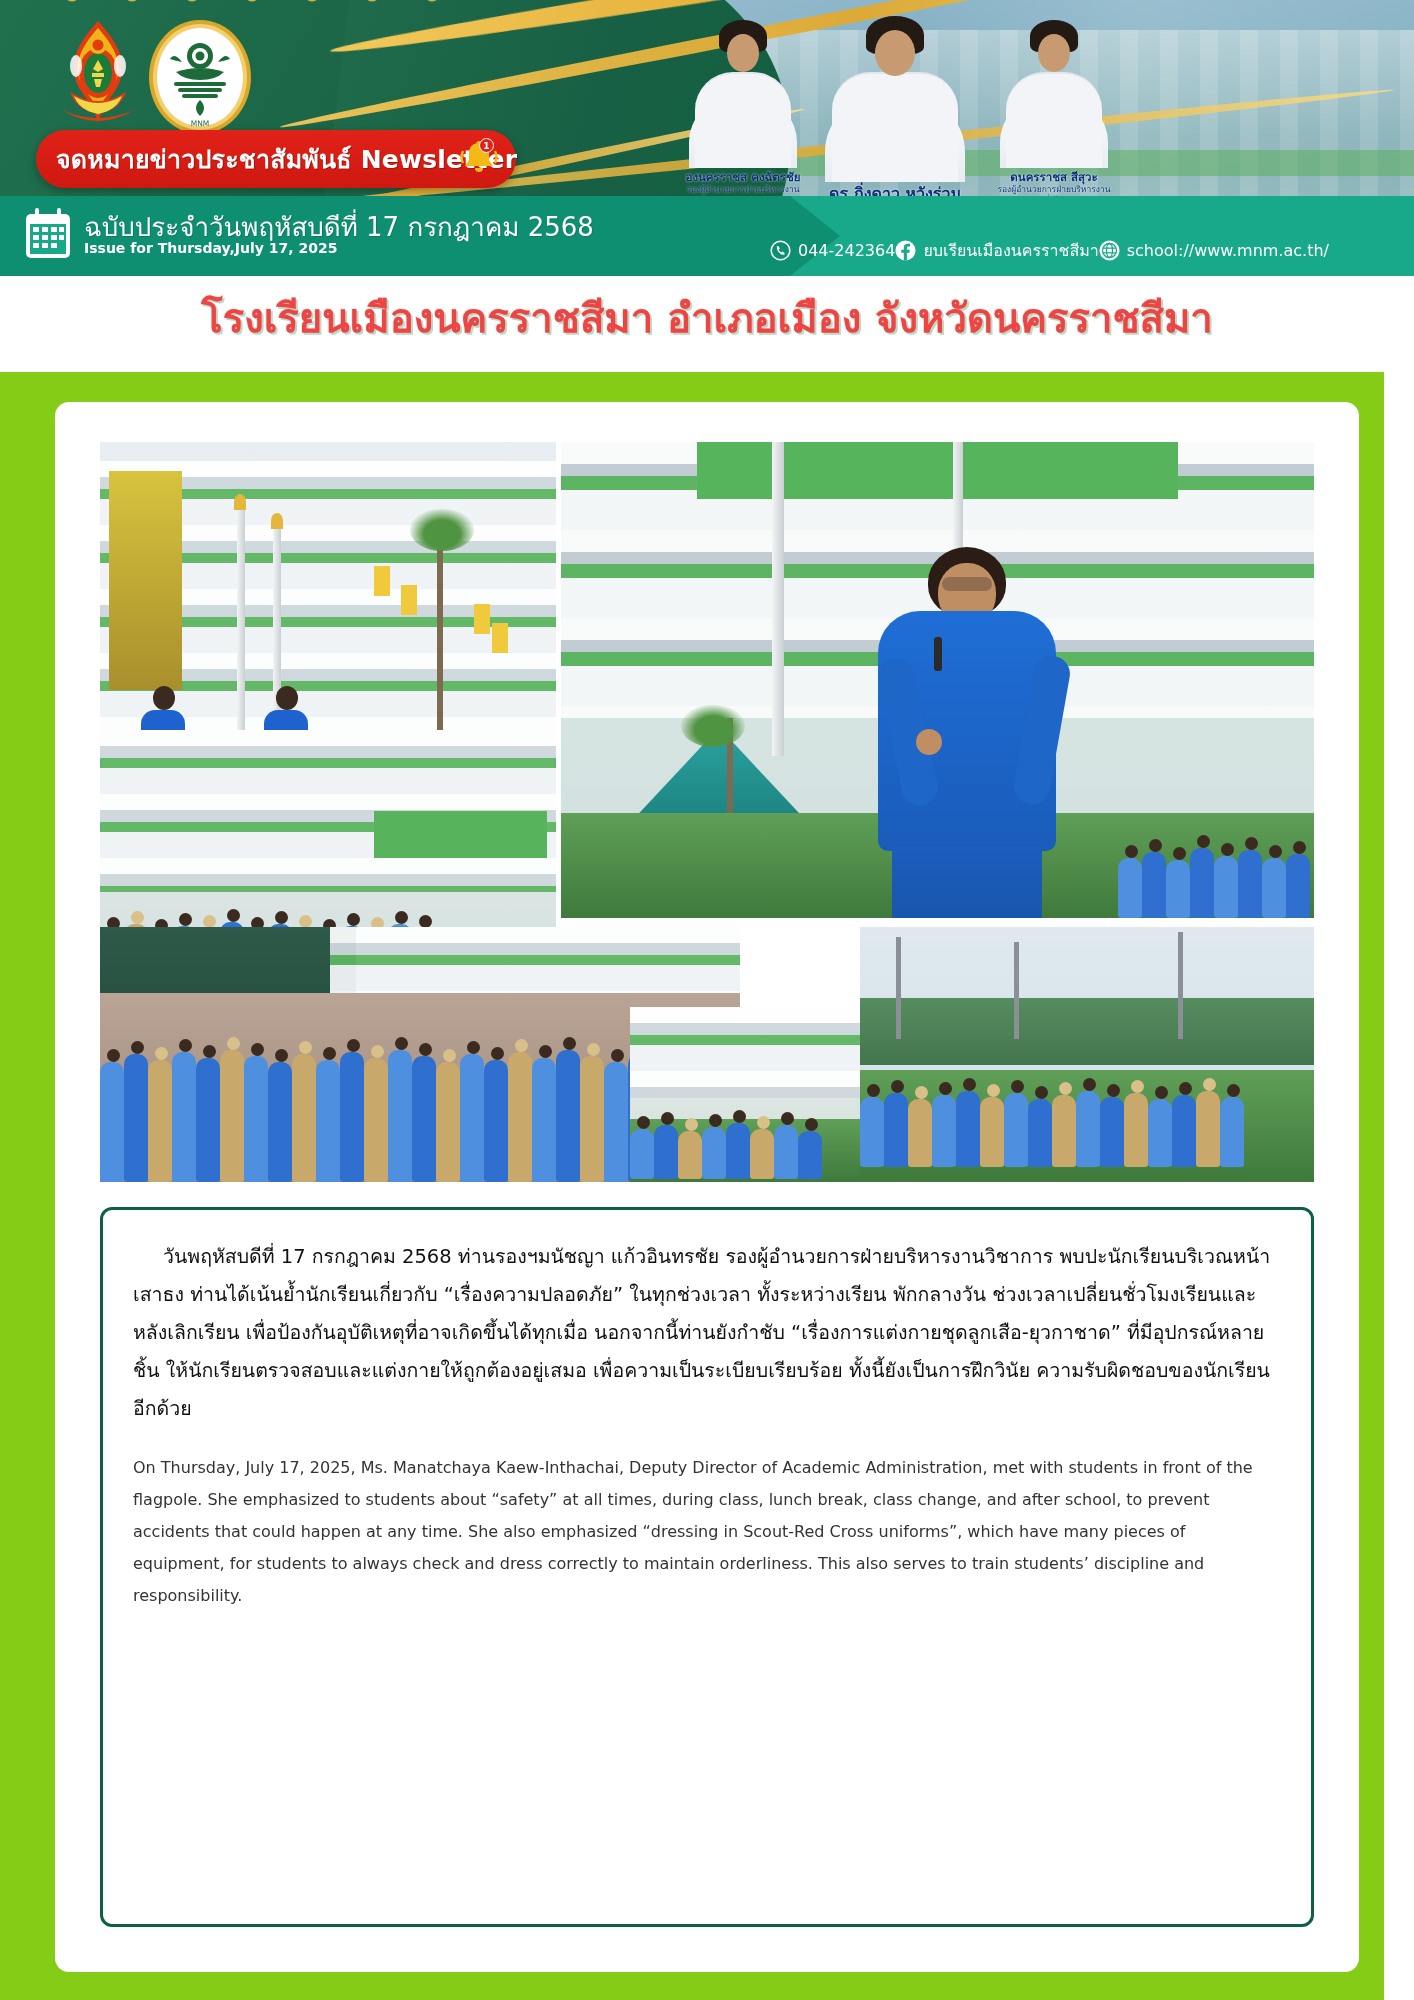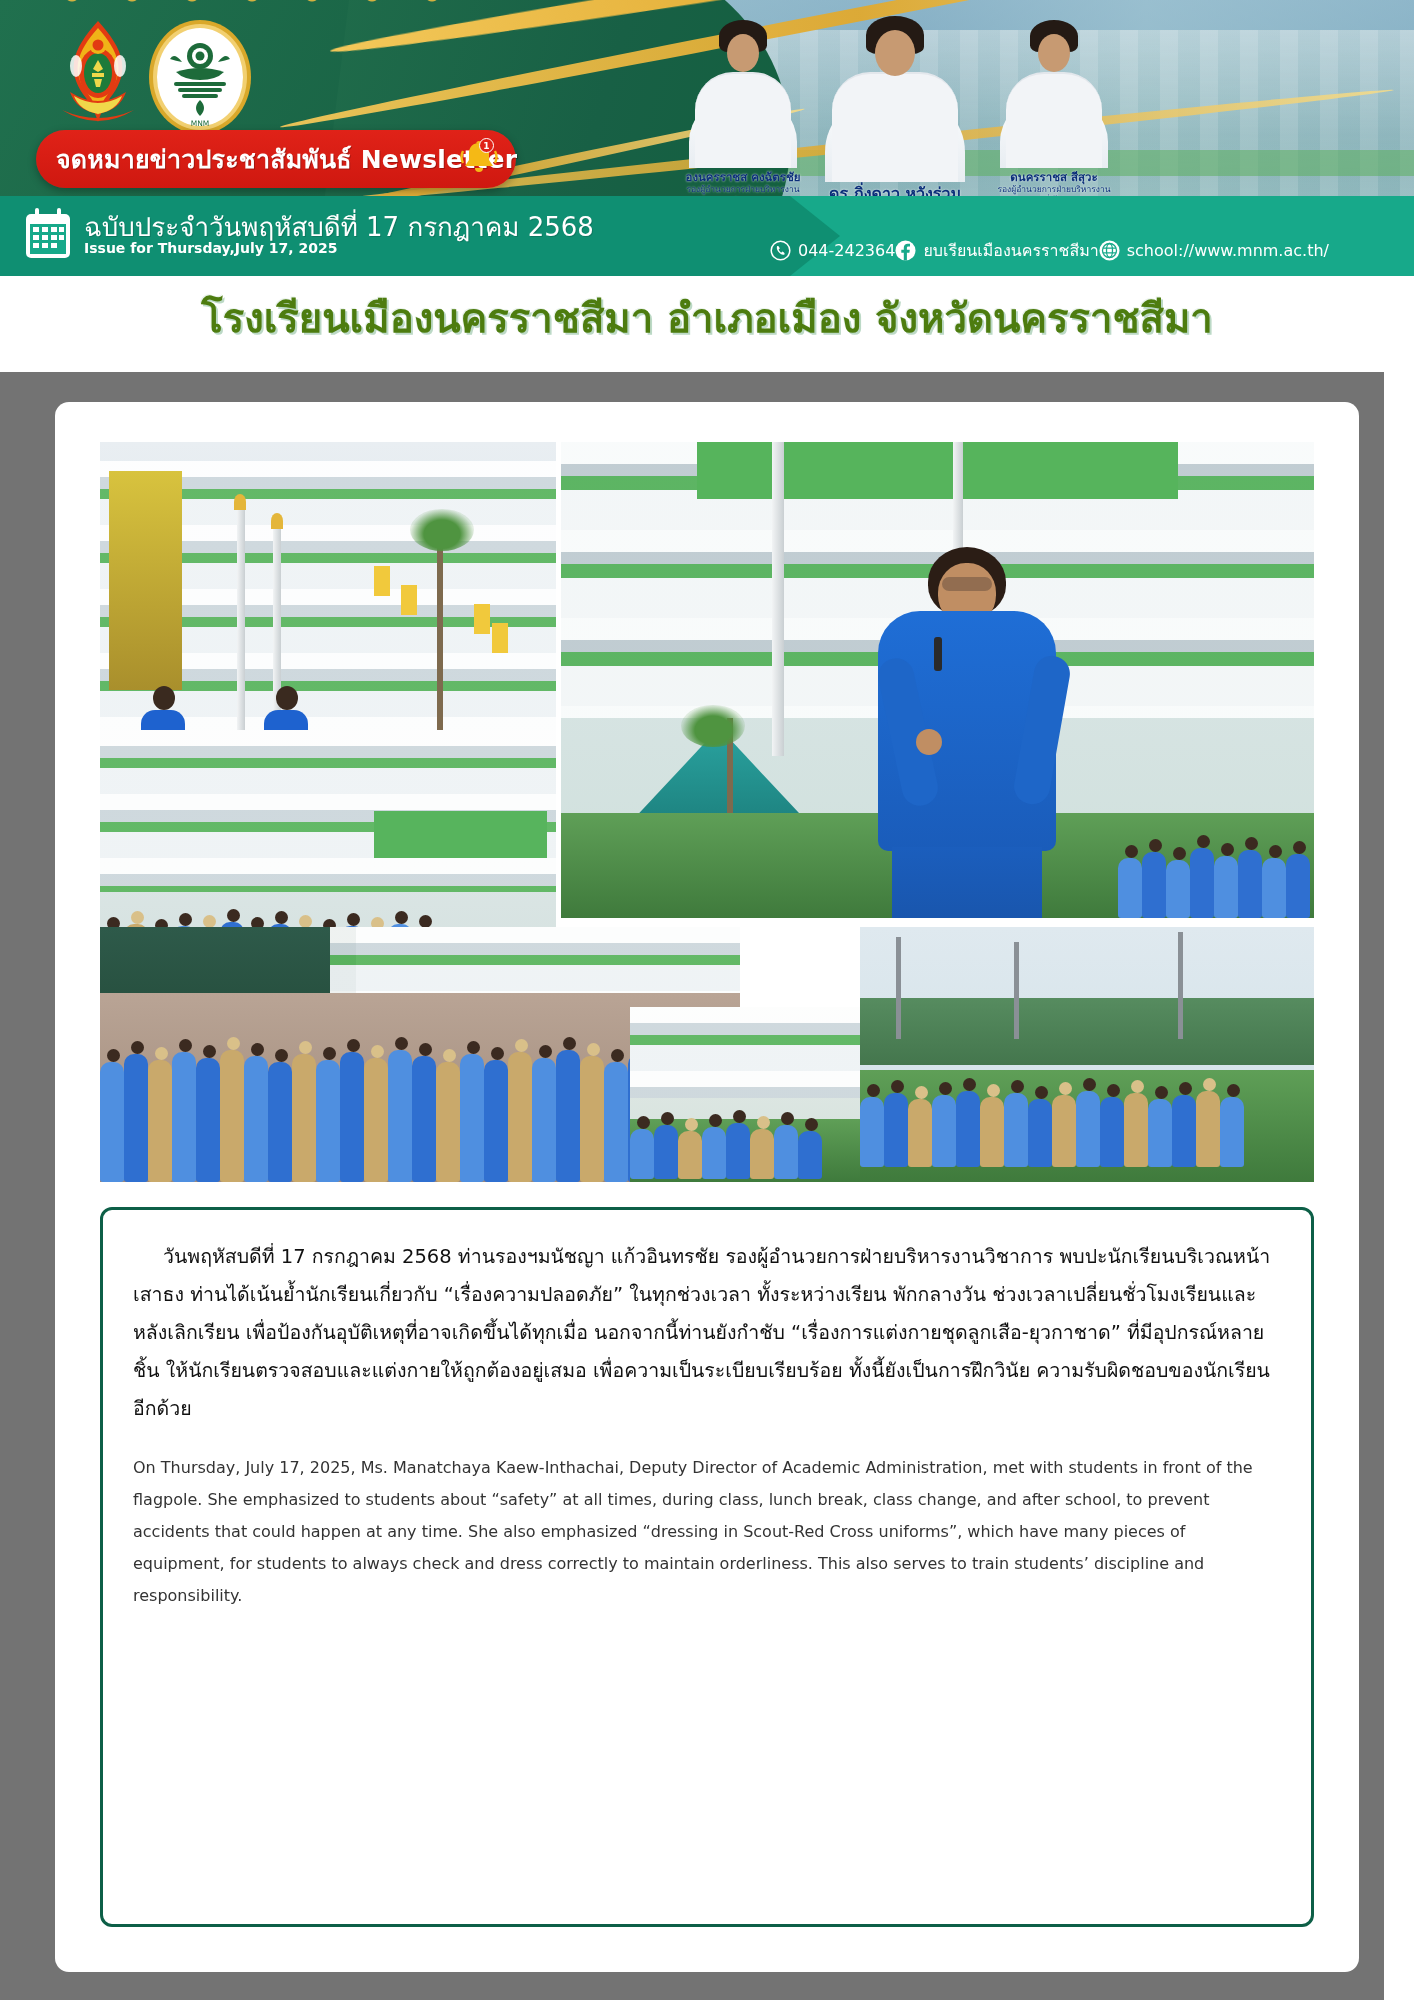--- a/index.html
+++ b/index.html
@@ -155,35 +155,35 @@
       radial-gradient(circle at 56px 26px, #ffffff 0 5px, transparent 6px),
       radial-gradient(circle at 78px 12px, #eef6e4 0 4px, transparent 5px);
     background-size: 92px 44px;
     opacity:.85; pointer-events:none;
   }
 
   
   .title-zone{ position:absolute; left:0; top:276px; width:1414px; height:96px; background:#fff;}
   .title-th{
     position:absolute; left:0; top:10px; width:1414px; text-align:center;
-    font-size:40px; font-weight:bold; color:#4d7c0f;
+    font-size:40px; font-weight:bold; color:#ef4444;
     text-shadow: 2px 2px 0 #bcd9c6, -1px -1px 0 #e8f2ea;
     white-space:nowrap;
   }
   .title-en{
     position:absolute; left:0; top:62px; width:1414px; text-align:center;
     font-size:19px; font-weight:bold; color:#1c6b44;
     text-shadow: 1.5px 1.5px 0 #bcd9c6;
     white-space:nowrap;
   }
 
   
   .body-wrap{
     position:absolute; left:0; top:372px; width:1384px; height:1628px;
-    background:#737373;
+    background:#84cc16;
   }
   .white-card{
     position:absolute; left:55px; top:30px; width:1304px; height:1570px;
     background:#fff; border-radius:14px;
   }
 
   
   .collage{ position:absolute; left:45px; top:40px; width:1214px; height:740px; }
   .ph{ position:absolute; overflow:hidden; background:#cfd8d2; }
   .ph-a{ left:0;    top:0;   width:456px; height:476px; }

